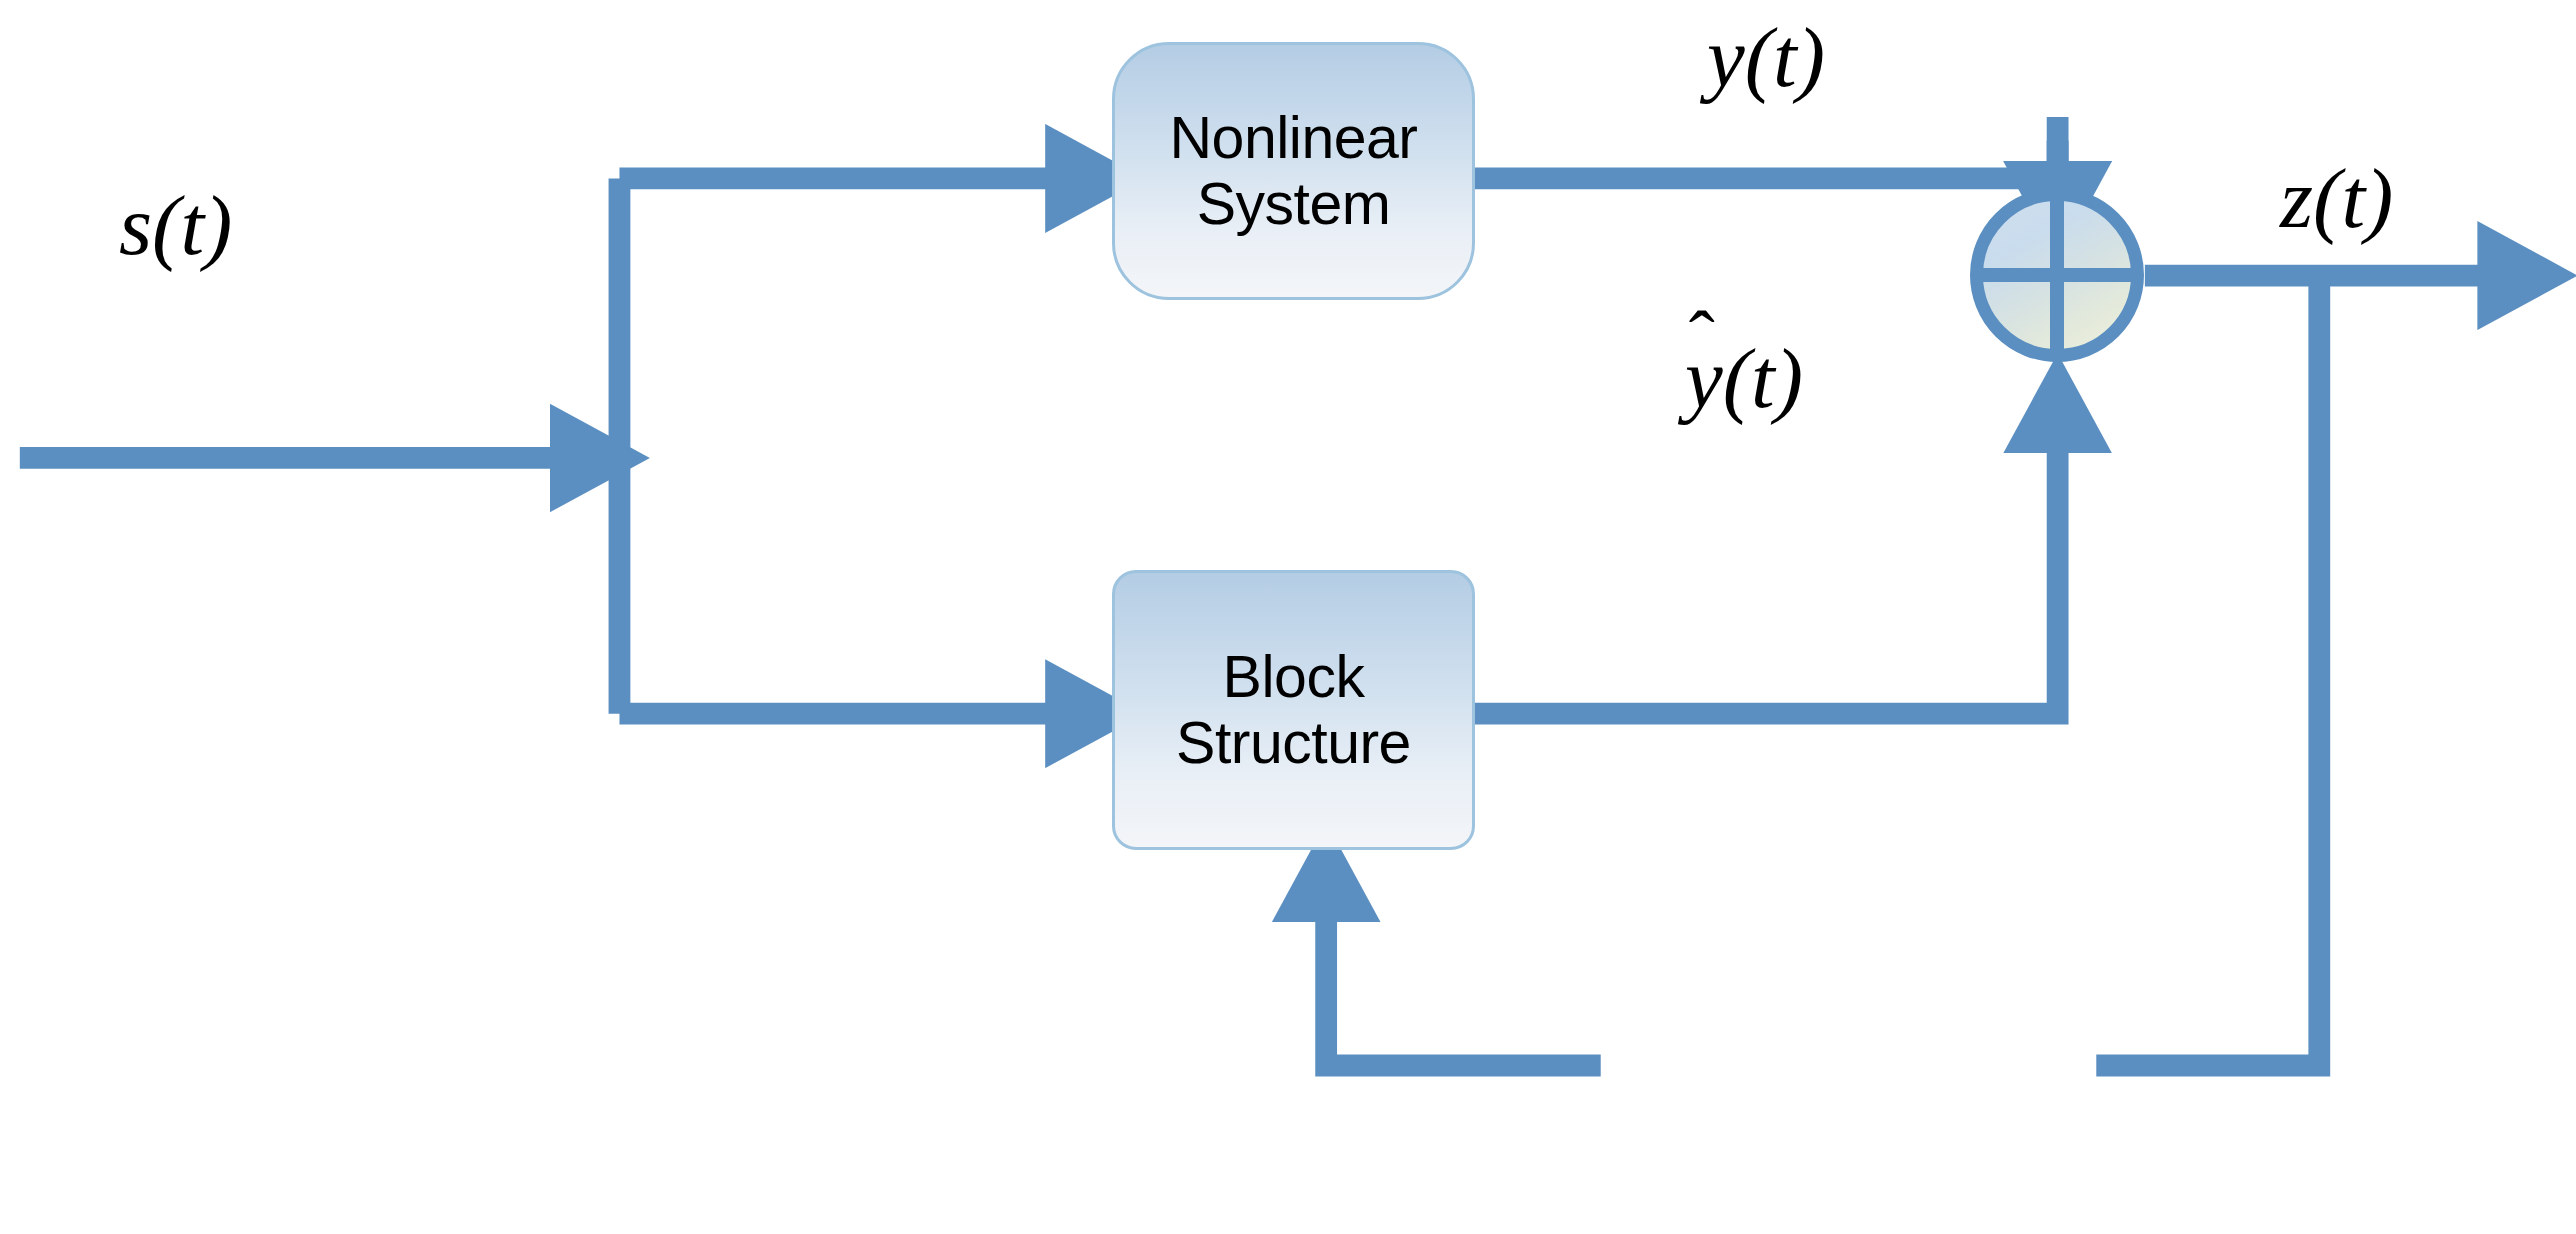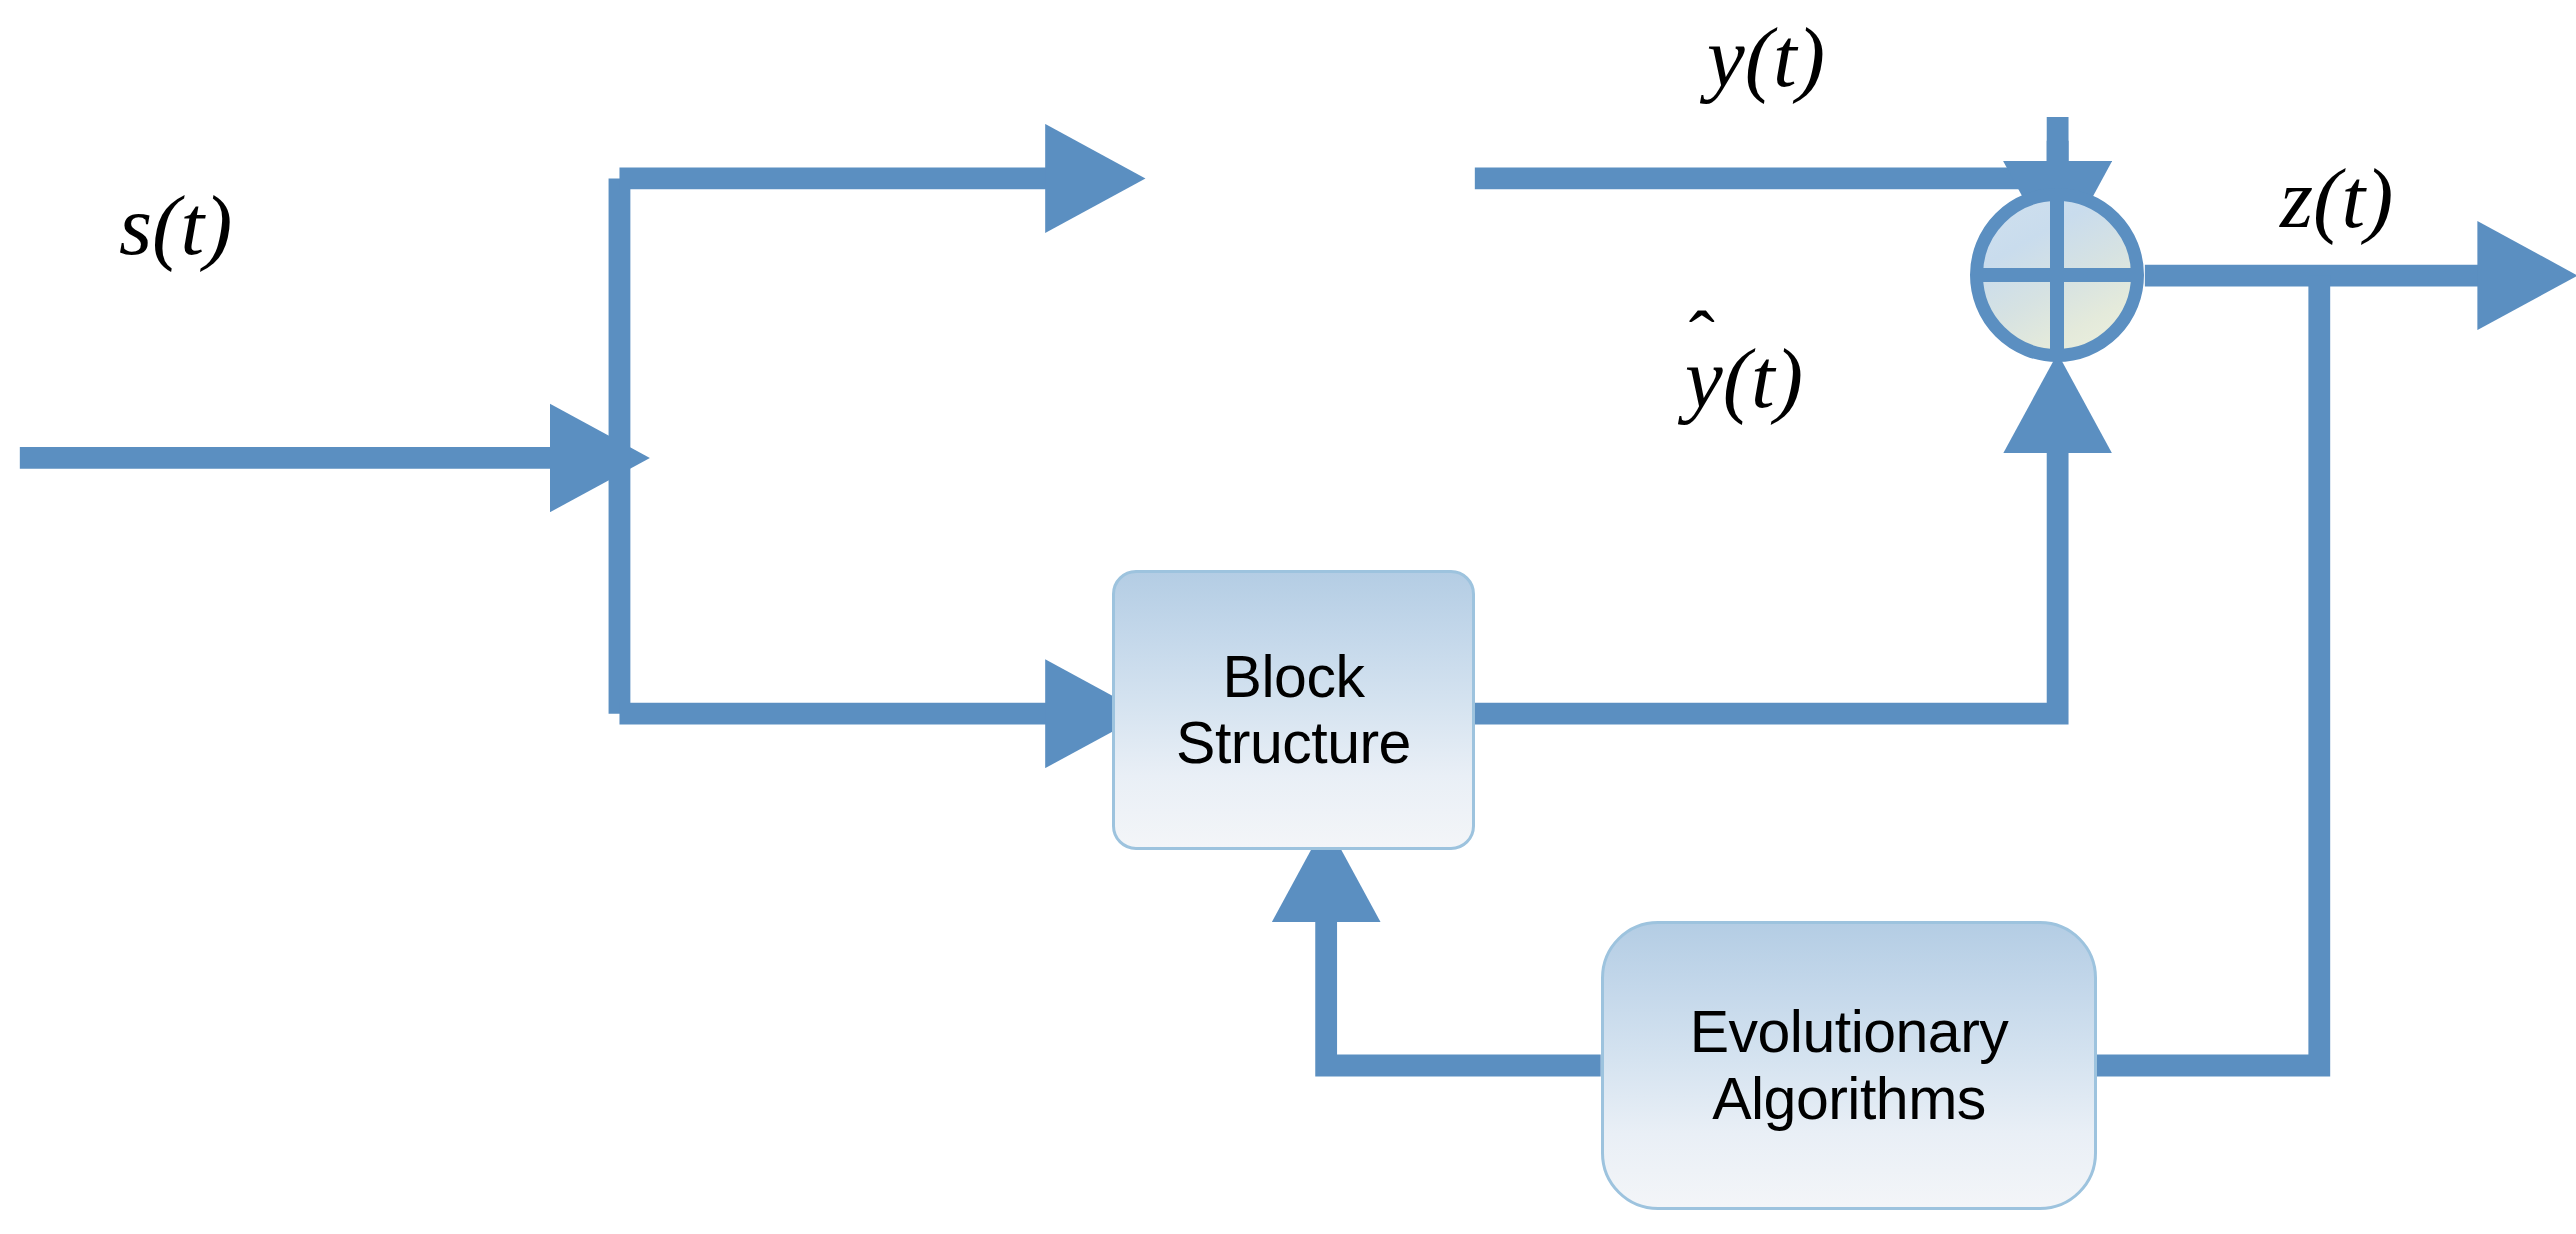--- a/index.html
+++ b/index.html
@@ -174,30 +174,30 @@
       <path d="M 1488,720 L 2076,720 L 2076,452" marker-end="url(#ah-up)"></path>
 
       <path d="M 2164,278 L 2505,278" marker-end="url(#ah-right)"></path>
 
       <path d="M 2340,278 L 2340,1075 L 2115,1075"></path>
 
       <path d="M 1615,1075 L 1338,1075 L 1338,925" marker-end="url(#ah-up)"></path>
     </g>
   </svg>
 
+  <div class="block" id="block-nonlinear">
+    <span class="block-label">Nonlinear
+System</span>
+  </div>
 
   <div class="block" id="block-structure">
     <span class="block-label">Block
 Structure</span>
   </div>
 
-  <div class="block" id="block-evolutionary">
-    <span class="block-label">Evolutionary
-Algorithms</span>
-  </div>
 
   <div id="sum-junction">
     <div class="disc"></div>
     <div class="cross-v"></div>
     <div class="cross-h"></div>
   </div>
 
   <div class="mathlabel" id="label-s">
     <span>s(t)</span>
   </div>

